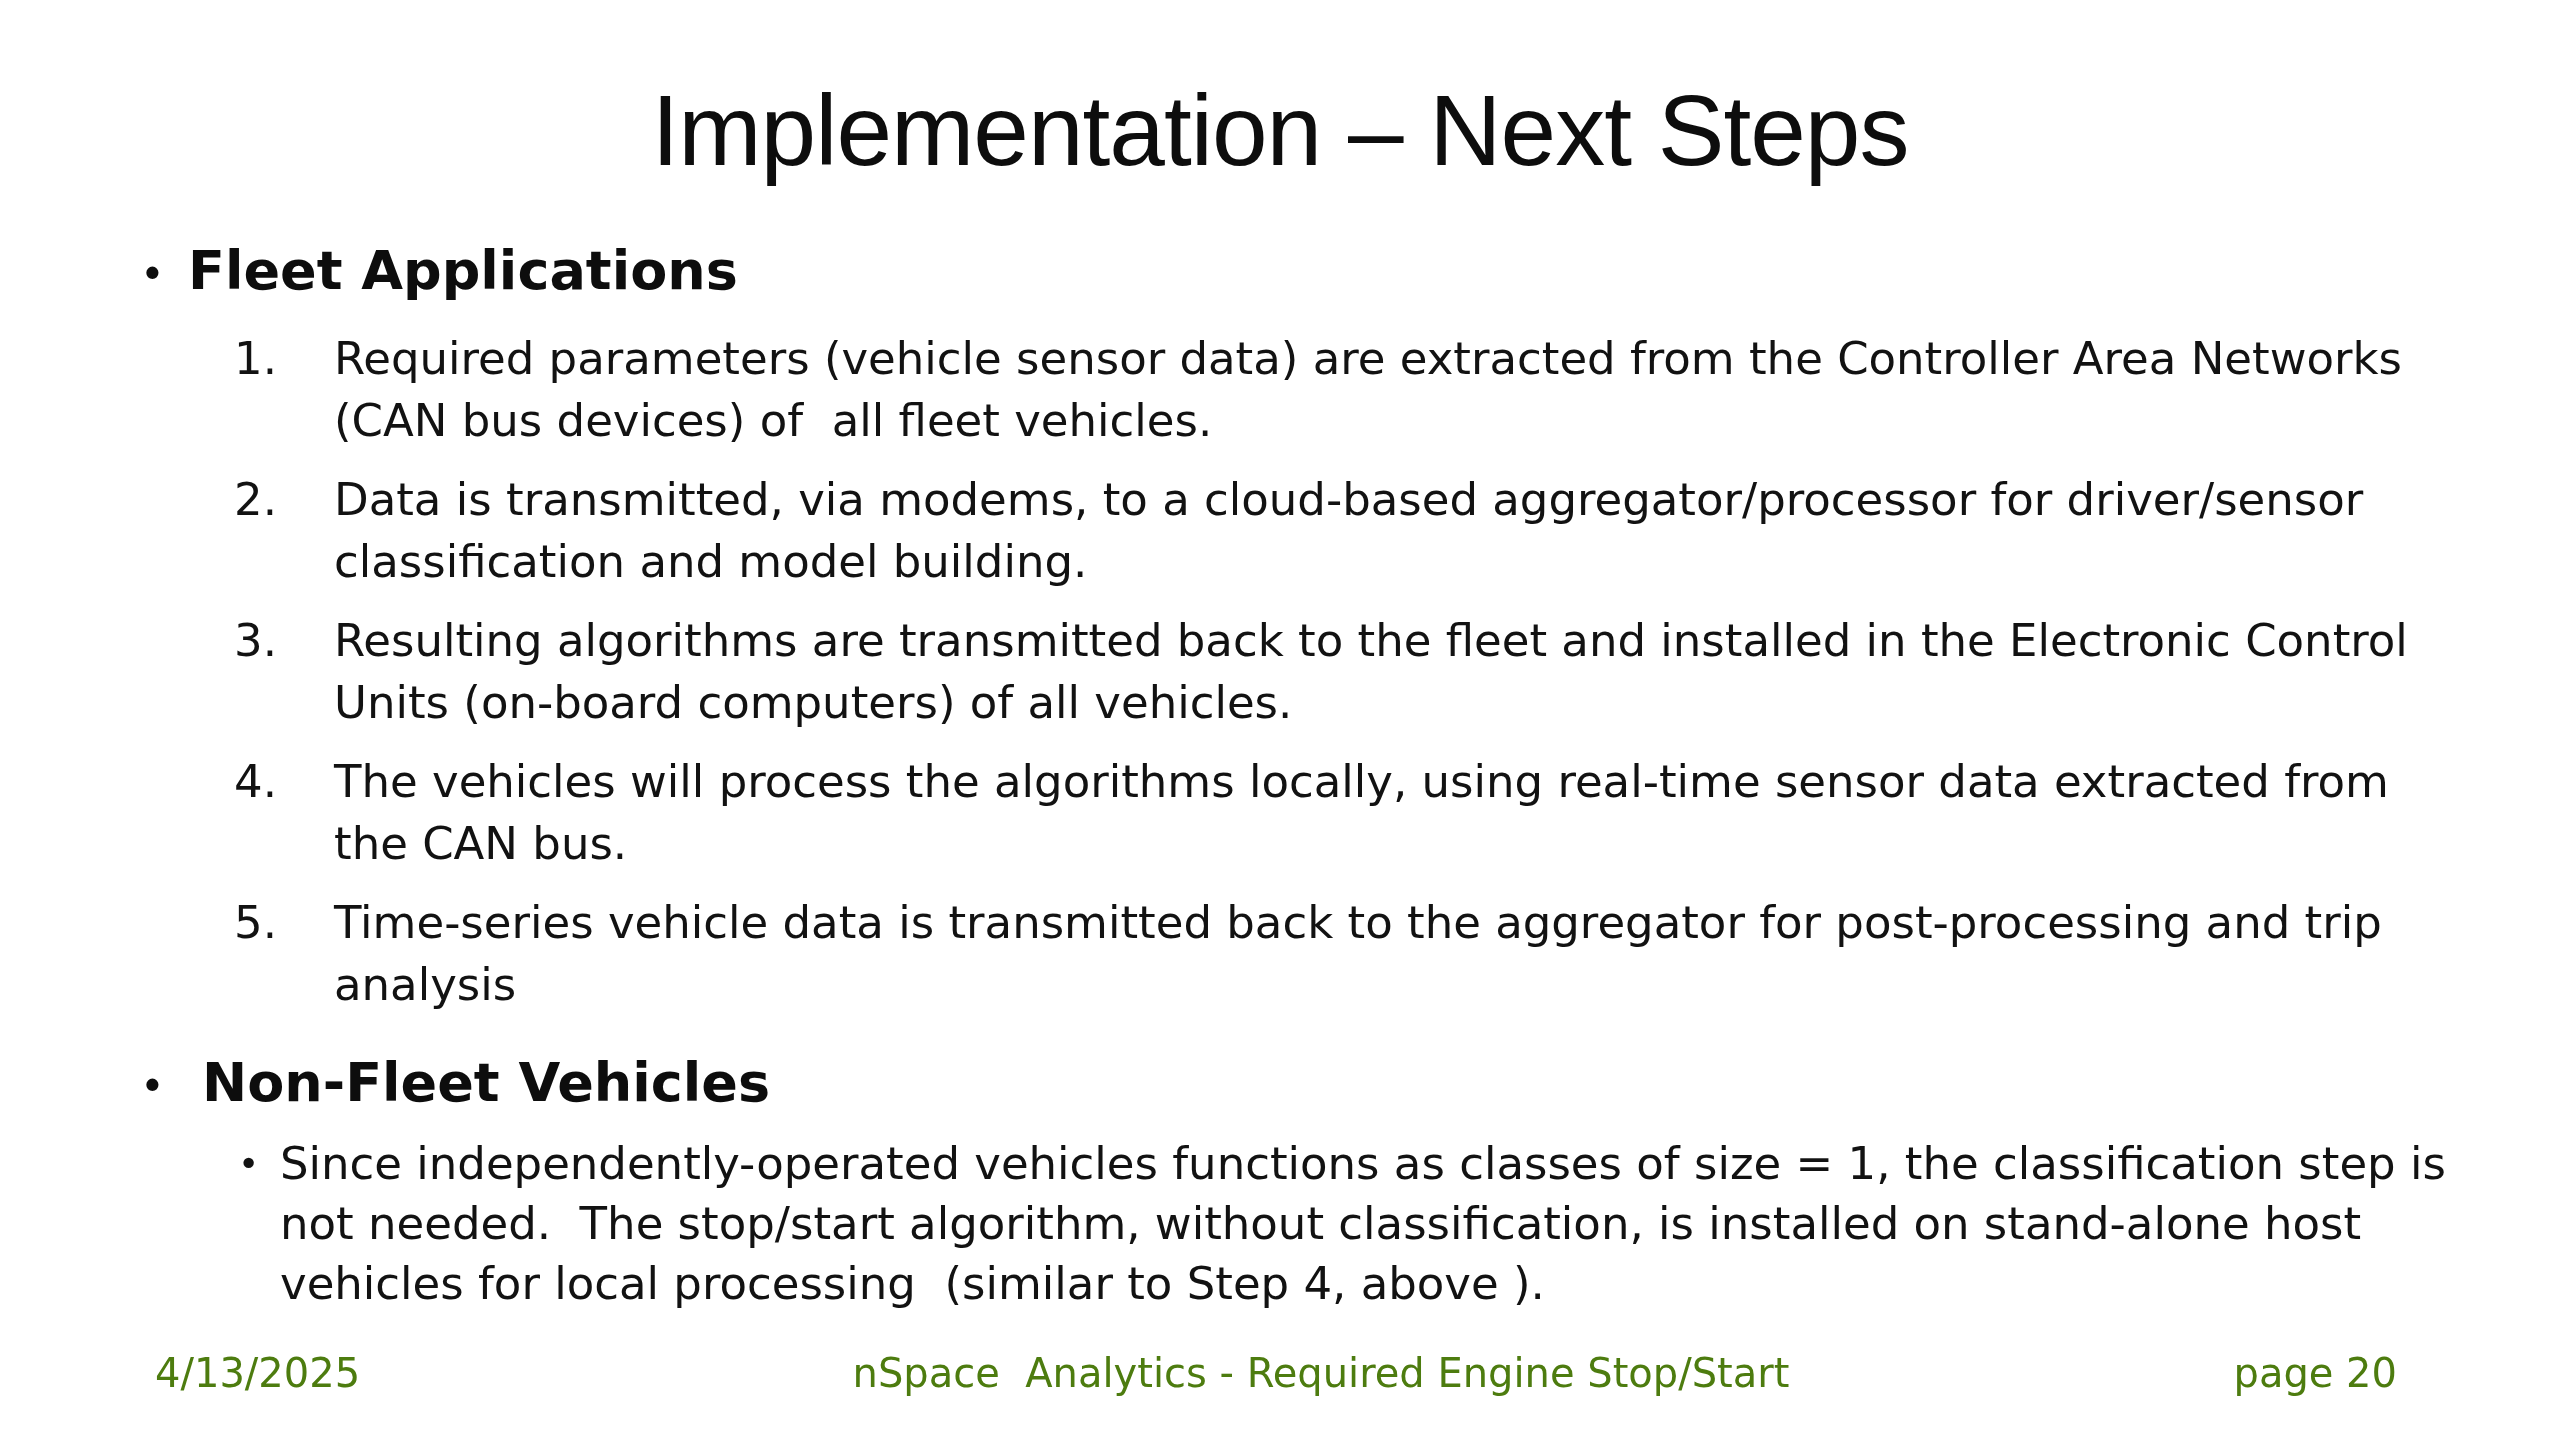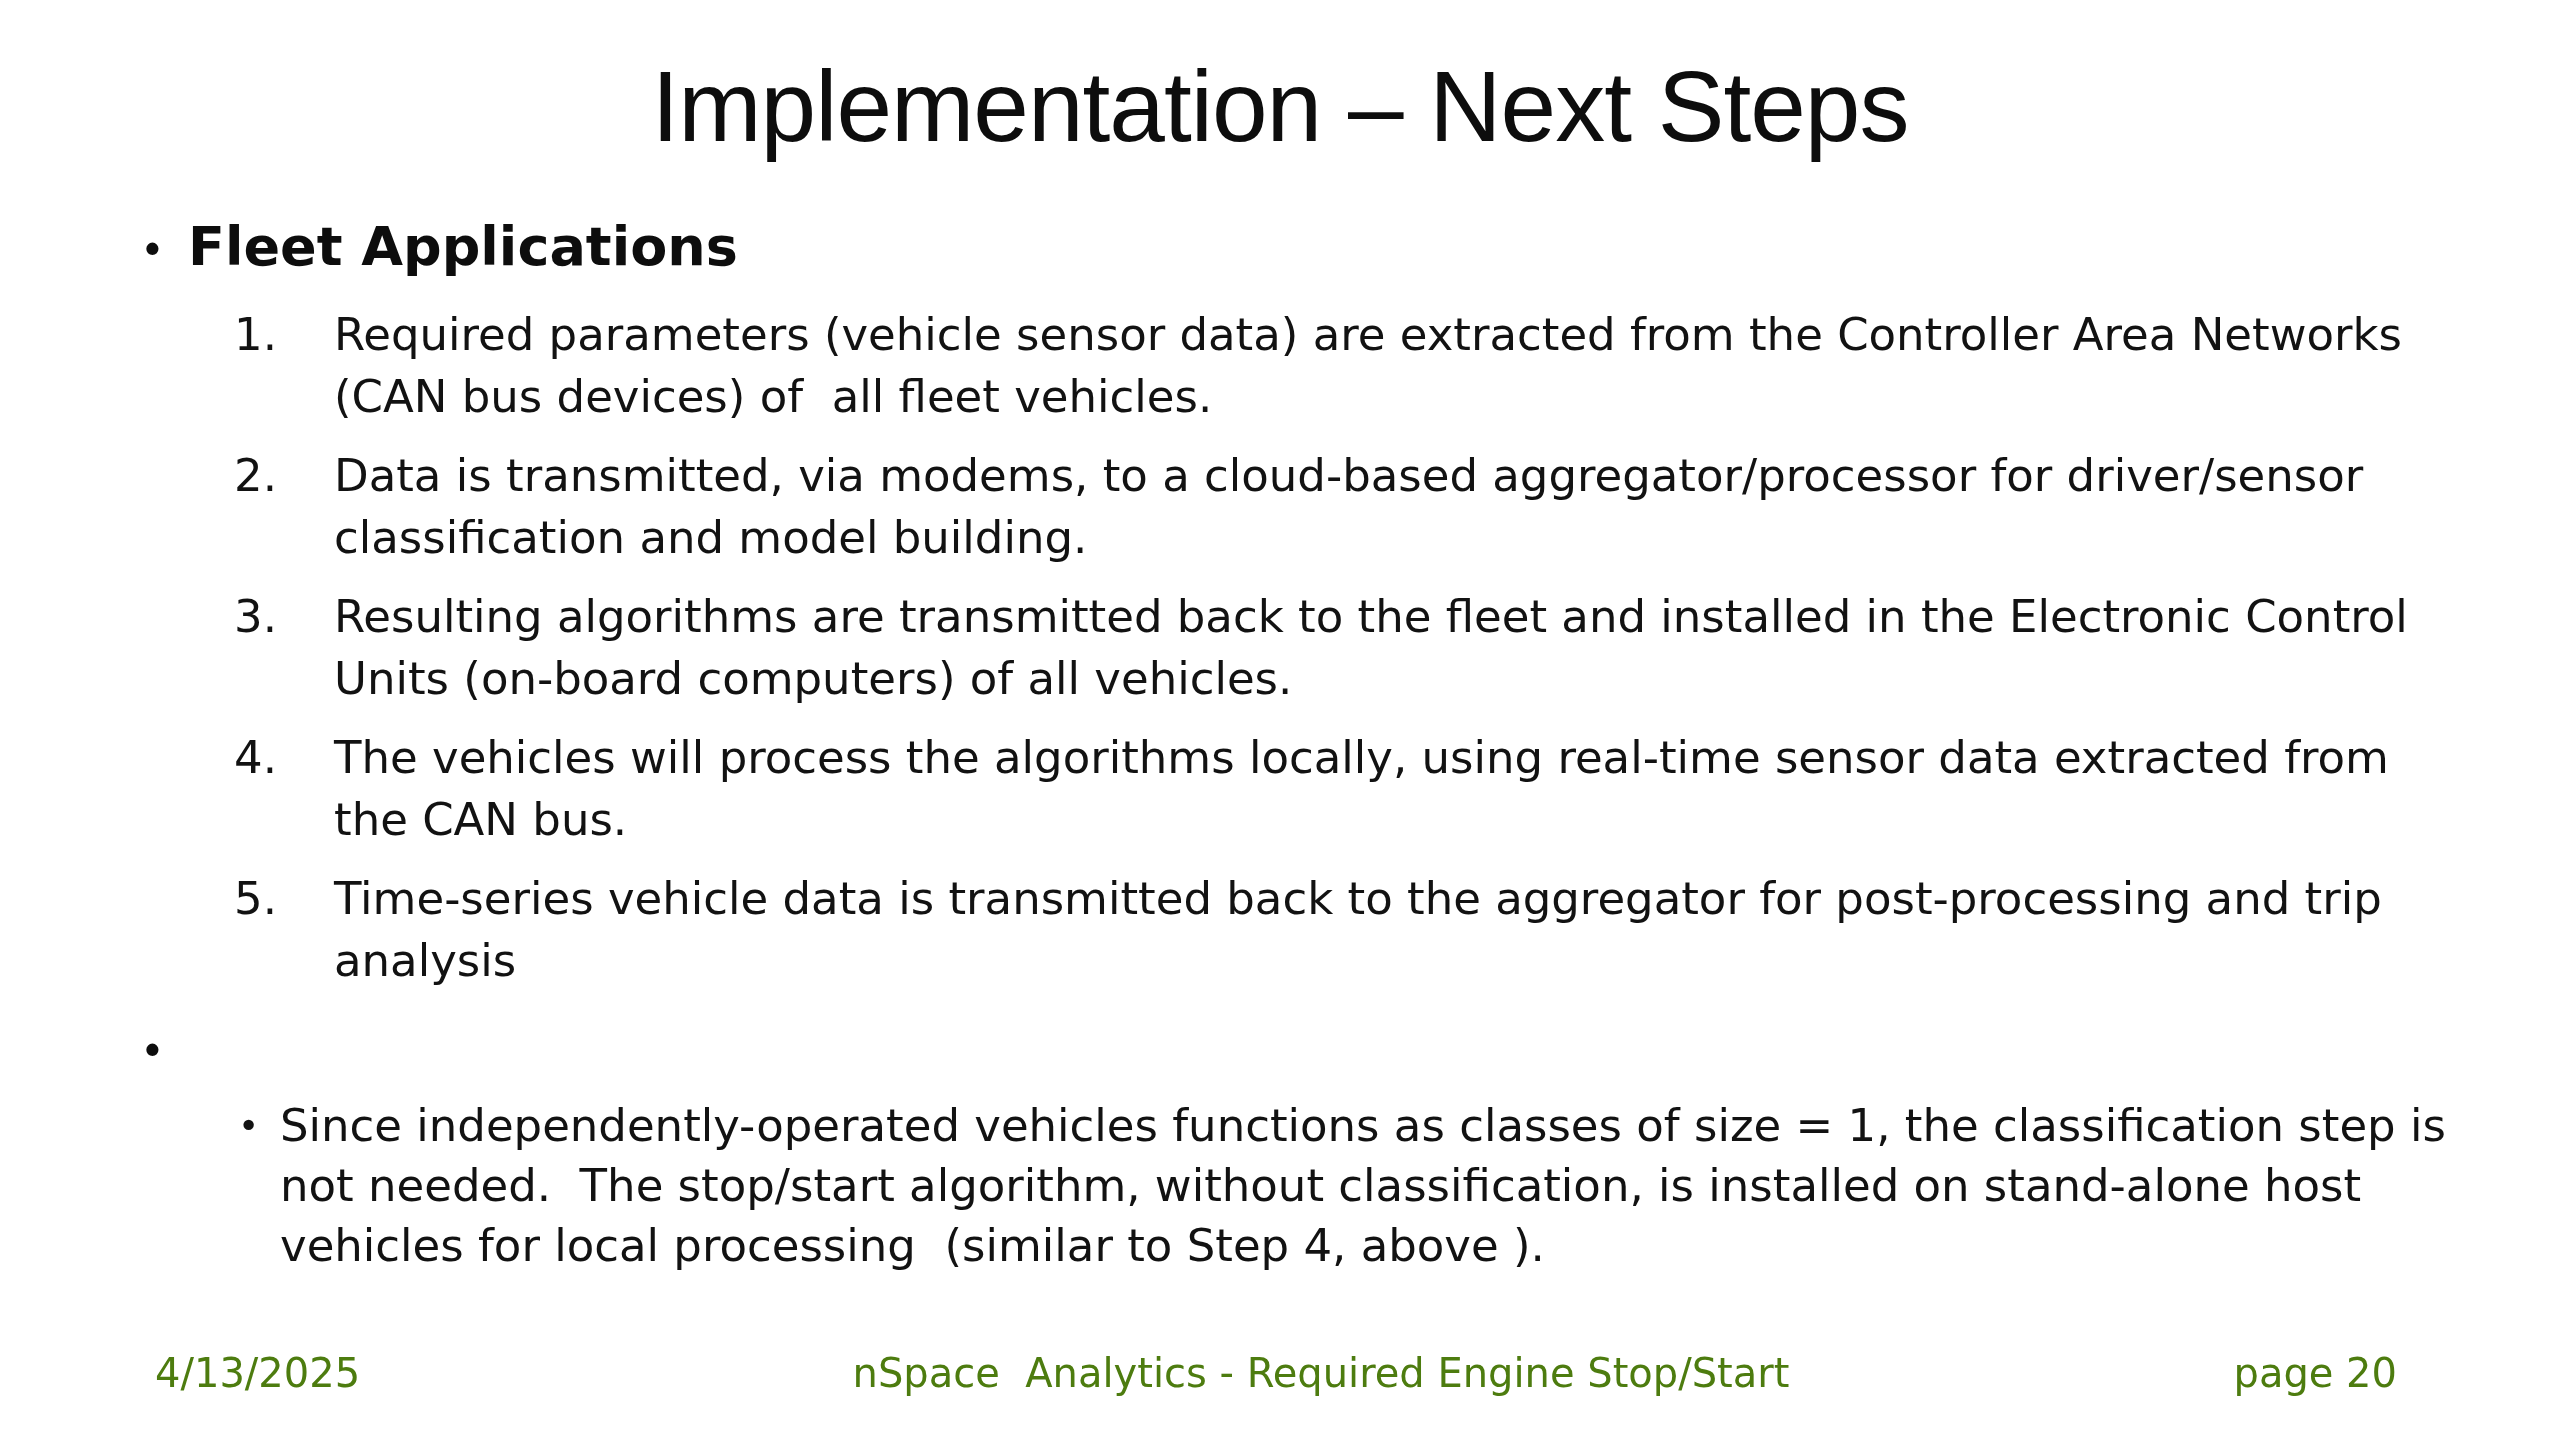--- a/index.html
+++ b/index.html
@@ -14,21 +14,21 @@
     overflow: hidden;
     font-family: "DejaVu Sans", sans-serif;
     color: #121212;
   }
   .slide {
     position: absolute;
     inset: 0;
     background: #ffffff;
   }
   .slide-title {
-    margin-top: 50px;
+    margin-top: 74px;
     text-align: center;
     font-family: "Liberation Sans", sans-serif;
     font-size: 100px;
     font-weight: 400;
     letter-spacing: -1px;
     line-height: 1.12;
     color: #0d0d0d;
     white-space: pre-wrap;
   }
   
@@ -154,20 +154,21 @@
 
     <div class="num-item">
       <span class="num-marker">5.</span>
       <span class="num-text">Time-series vehicle data is transmitted back to the aggregator for post-processing and trip analysis</span>
     </div>
 
   </div>
 
   <div class="l1-row nonfleet">
     <span class="l1-bullet">•</span>
+    <span class="l1-label">Non-Fleet Vehicles</span>
   </div>
 
   <div class="sub-row">
     <span class="sub-bullet">•</span>
     <span class="sub-text">Since independently-operated vehicles functions as classes of size = 1, the classification step is not needed.  The stop/start algorithm, without classification, is installed on stand-alone host vehicles for local processing  (similar to Step 4, above ).</span>
   </div>
 
   <div class="footer">
     <span class="footer-date">4/13/2025</span>
     <span class="footer-center">nSpace  Analytics - Required Engine Stop/Start</span>

